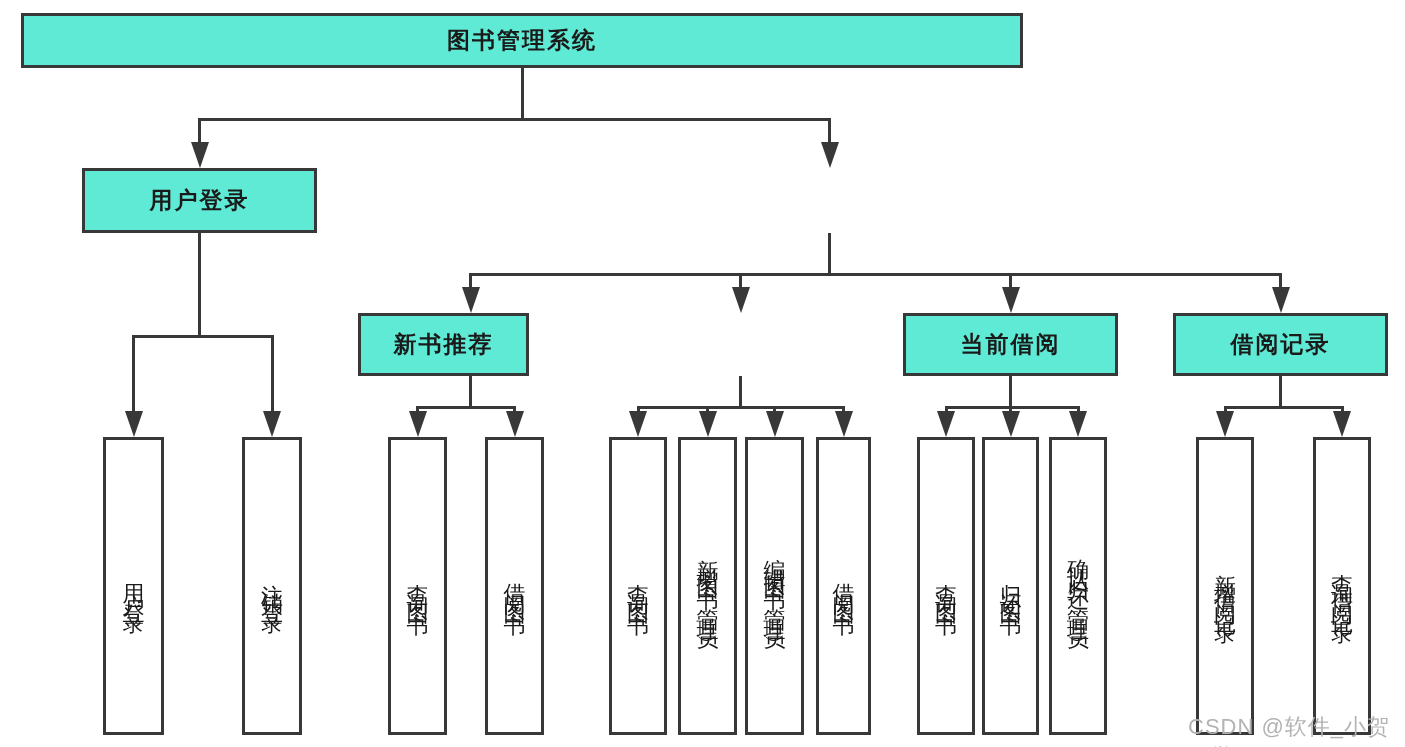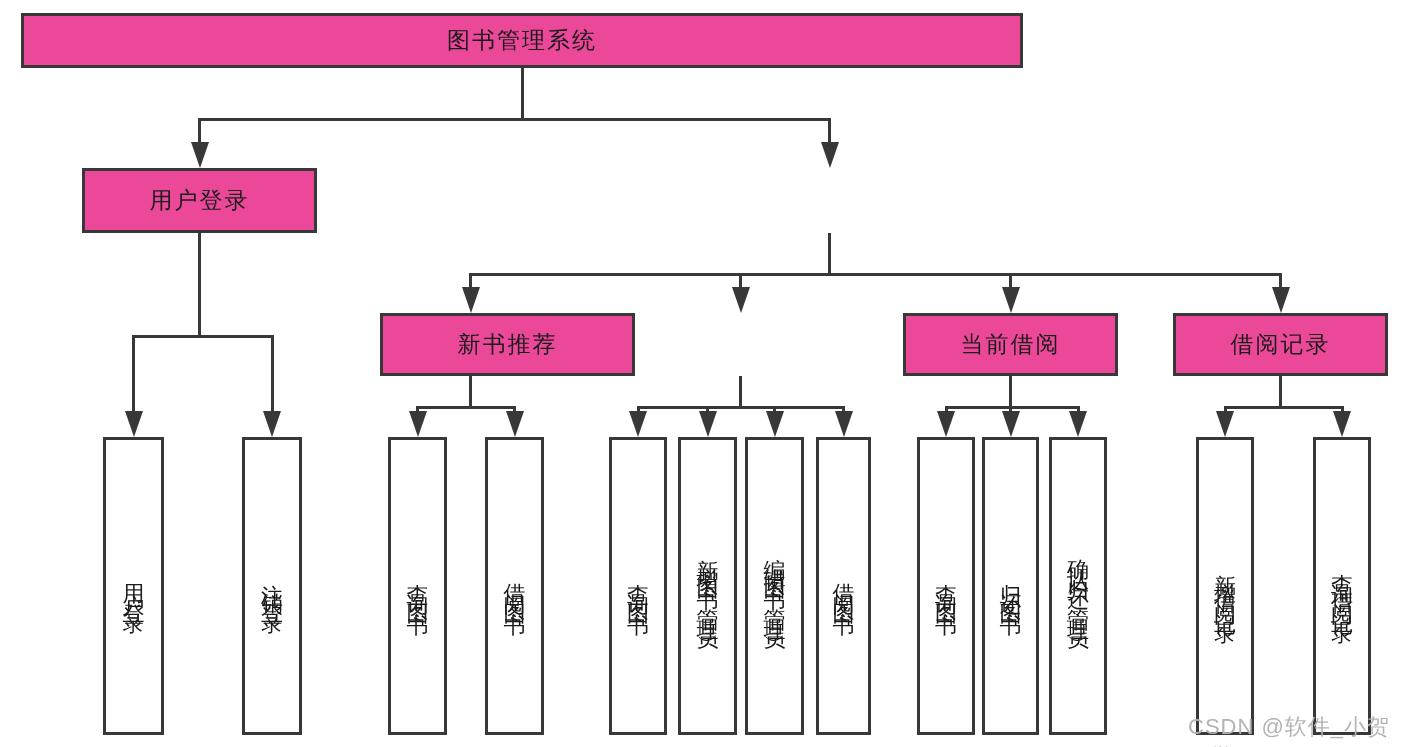--- a/index.html
+++ b/index.html
@@ -1,23 +1,23 @@
 <!DOCTYPE html>
 <html><head>
 <meta charset="utf-8">
 <style>
   html,body{margin:0;padding:0;background:#ffffff;}
   .canvas{
     position:relative;width:1405px;height:747px;background:#ffffff;
     font-family:"Liberation Sans",sans-serif;color:#1a1a1a;overflow:hidden;
   }
   .node{
-    position:absolute;background:#ec4899;border:3px solid #383838;box-sizing:border-box;
+    position:absolute;background:#5eead4;border:3px solid #383838;box-sizing:border-box;
     display:flex;align-items:center;justify-content:center;
-    font-size:23px;letter-spacing:2px;color:#1a1a1a;z-index:2;
+    font-size:23px;letter-spacing:2px;color:#1a1a1a;z-index:2;font-weight:bold;
   }
   .leaf{
     position:absolute;background:#ffffff;border:3px solid #383838;box-sizing:border-box;
     display:flex;align-items:center;justify-content:center;z-index:2;
   }
   .vtext{
     writing-mode:vertical-rl;text-orientation:mixed;white-space:nowrap;
     font-size:22px;line-height:1;letter-spacing:10px;color:#1a1a1a;
   }
   .vline{position:absolute;width:3px;background:#383838;z-index:1;}
@@ -63,21 +63,21 @@
   <div class="hline" style="left:469px;top:273px;width:813px;"></div>
   <div class="vline" style="left:469px;top:273px;height:16px;"></div>
   <div class="vline" style="left:739px;top:273px;height:16px;"></div>
   <div class="vline" style="left:1009px;top:273px;height:16px;"></div>
   <div class="vline" style="left:1279px;top:273px;height:16px;"></div>
   <div class="arrow" style="left:461.5px;top:287px;"></div>
   <div class="arrow" style="left:731.5px;top:287px;"></div>
   <div class="arrow" style="left:1001.5px;top:287px;"></div>
   <div class="arrow" style="left:1271.5px;top:287px;"></div>
 
-  <div class="node" style="left:380px;top:313px;width:255px;height:63px;">
+  <div class="node" style="left:358px;top:313px;width:171px;height:63px;">
     <span>新书推荐</span>
   </div>
   <div class="node" style="left:903px;top:313px;width:215px;height:63px;">
     <span>当前借阅</span>
   </div>
   <div class="node" style="left:1173px;top:313px;width:215px;height:63px;">
     <span>借阅记录</span>
   </div>
 
   <div class="vline" style="left:469px;top:376px;height:30px;"></div>

